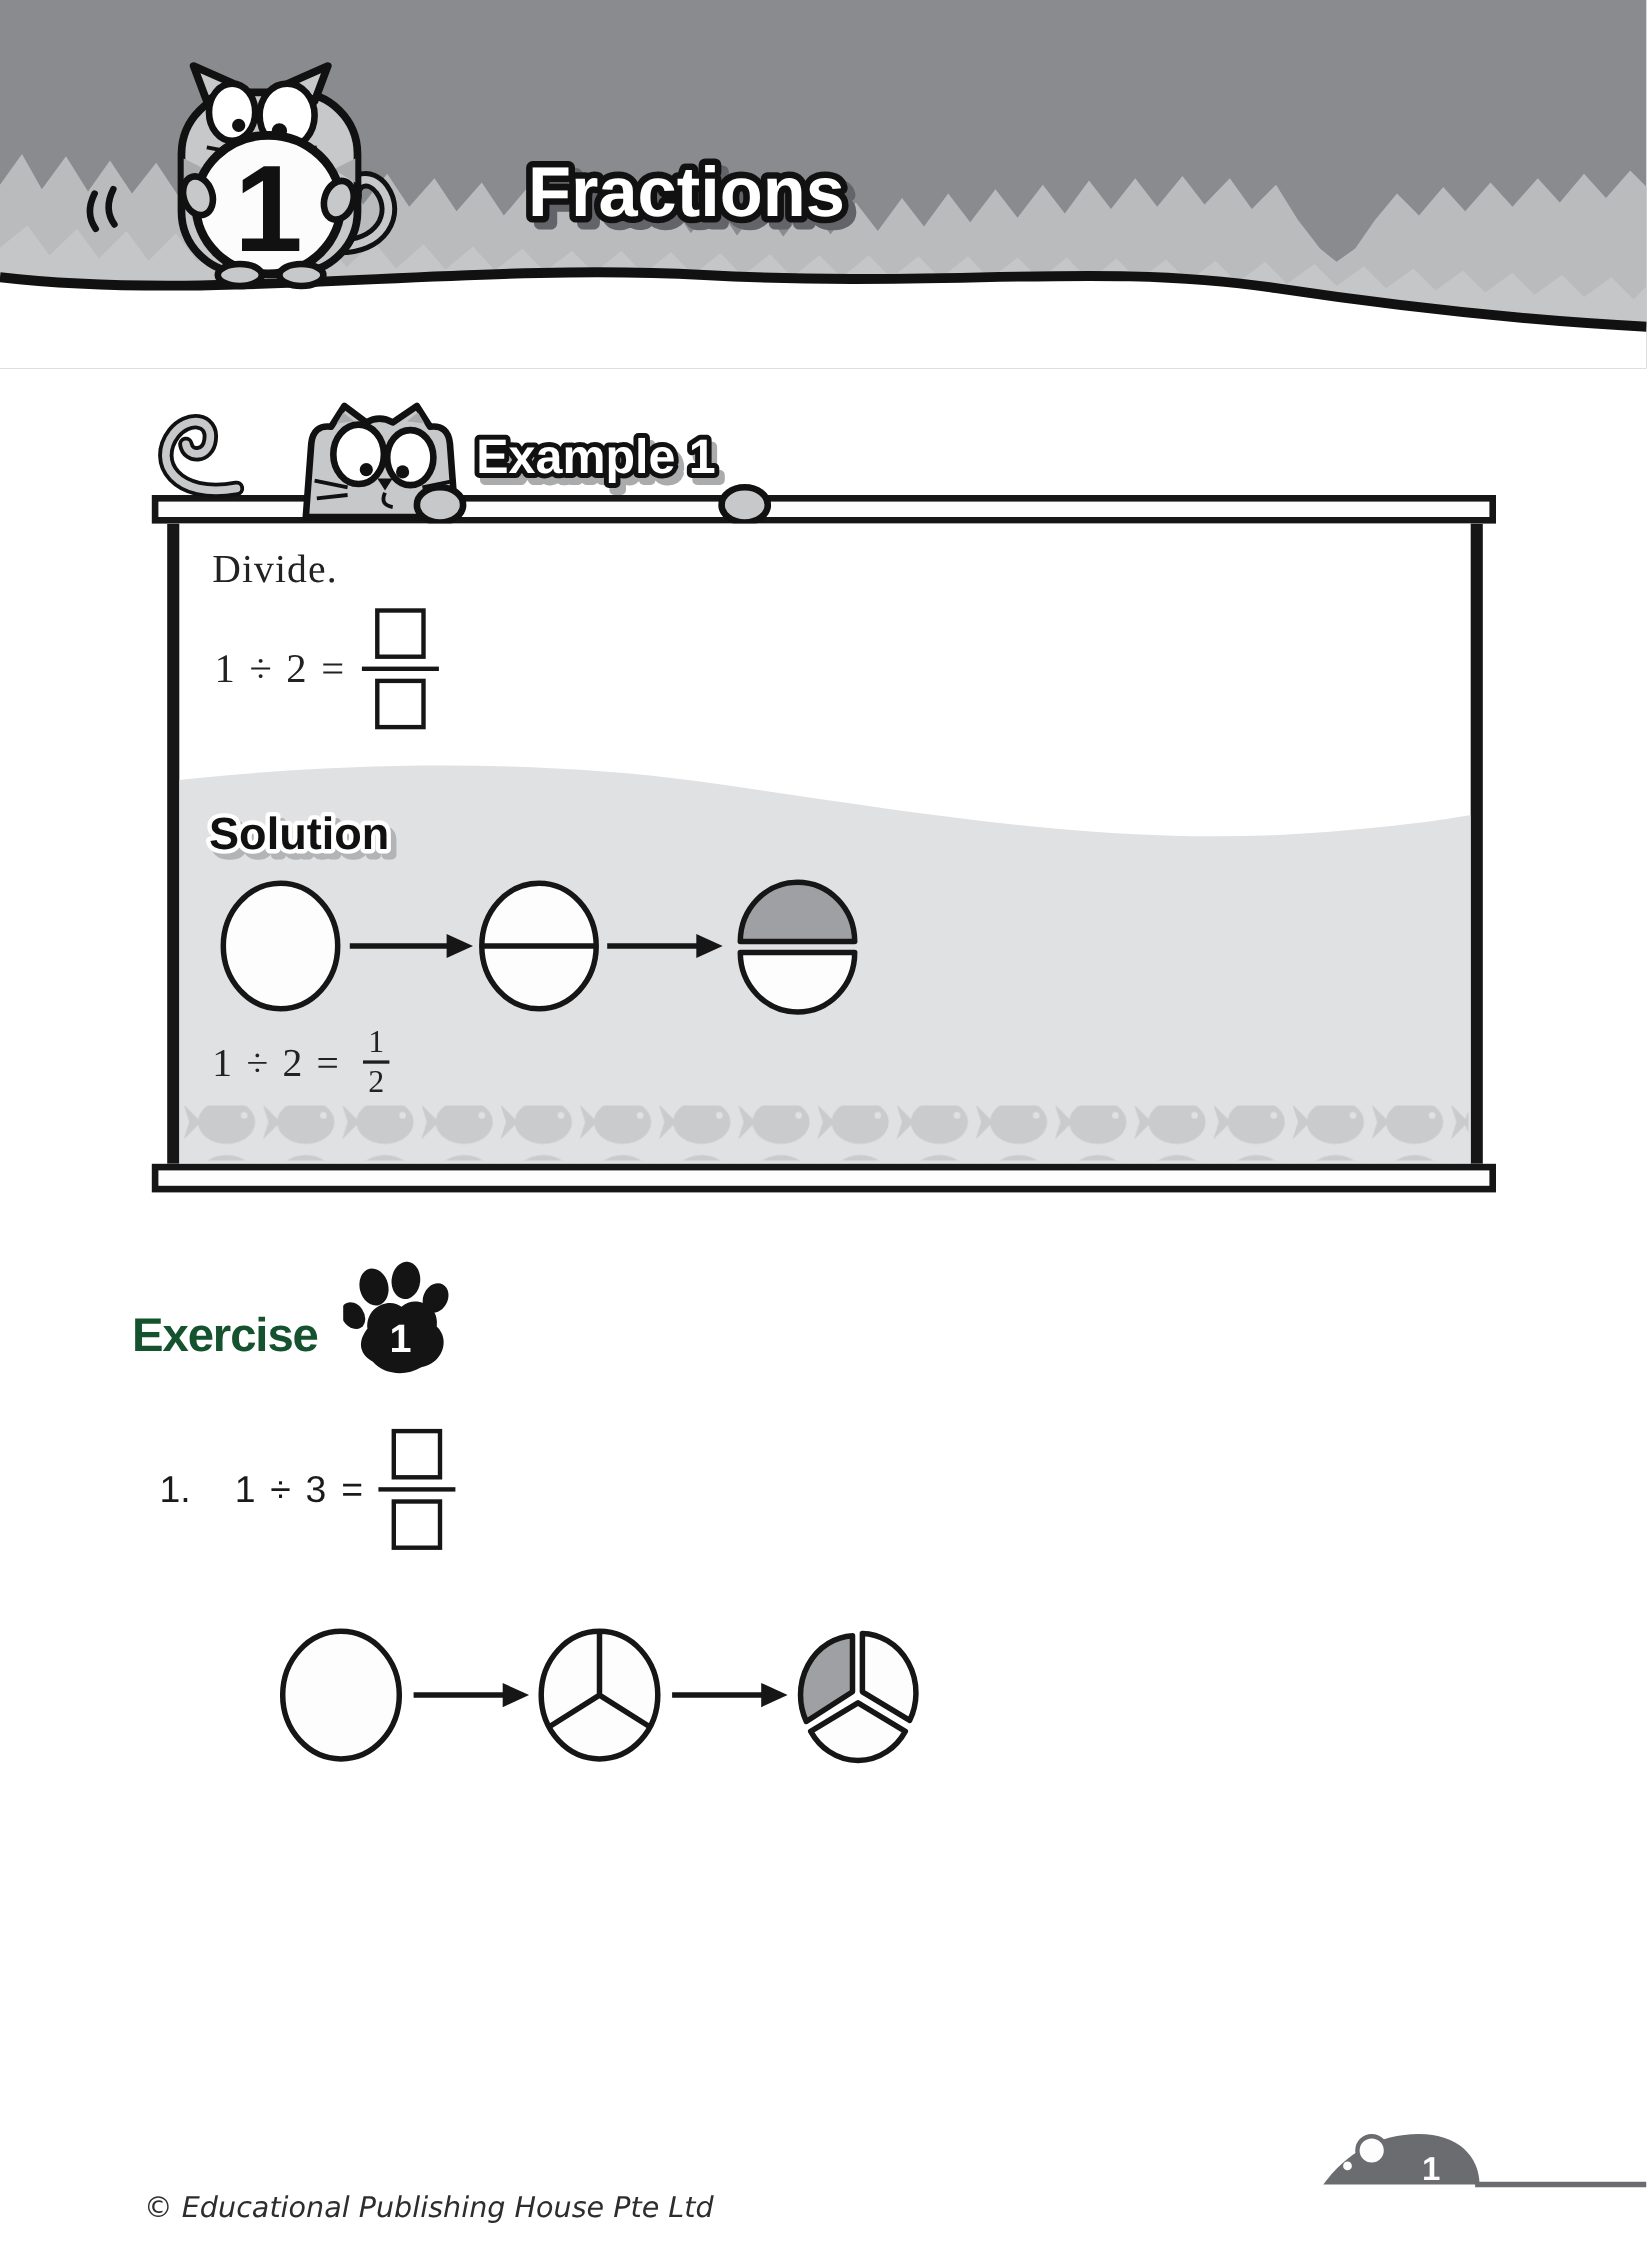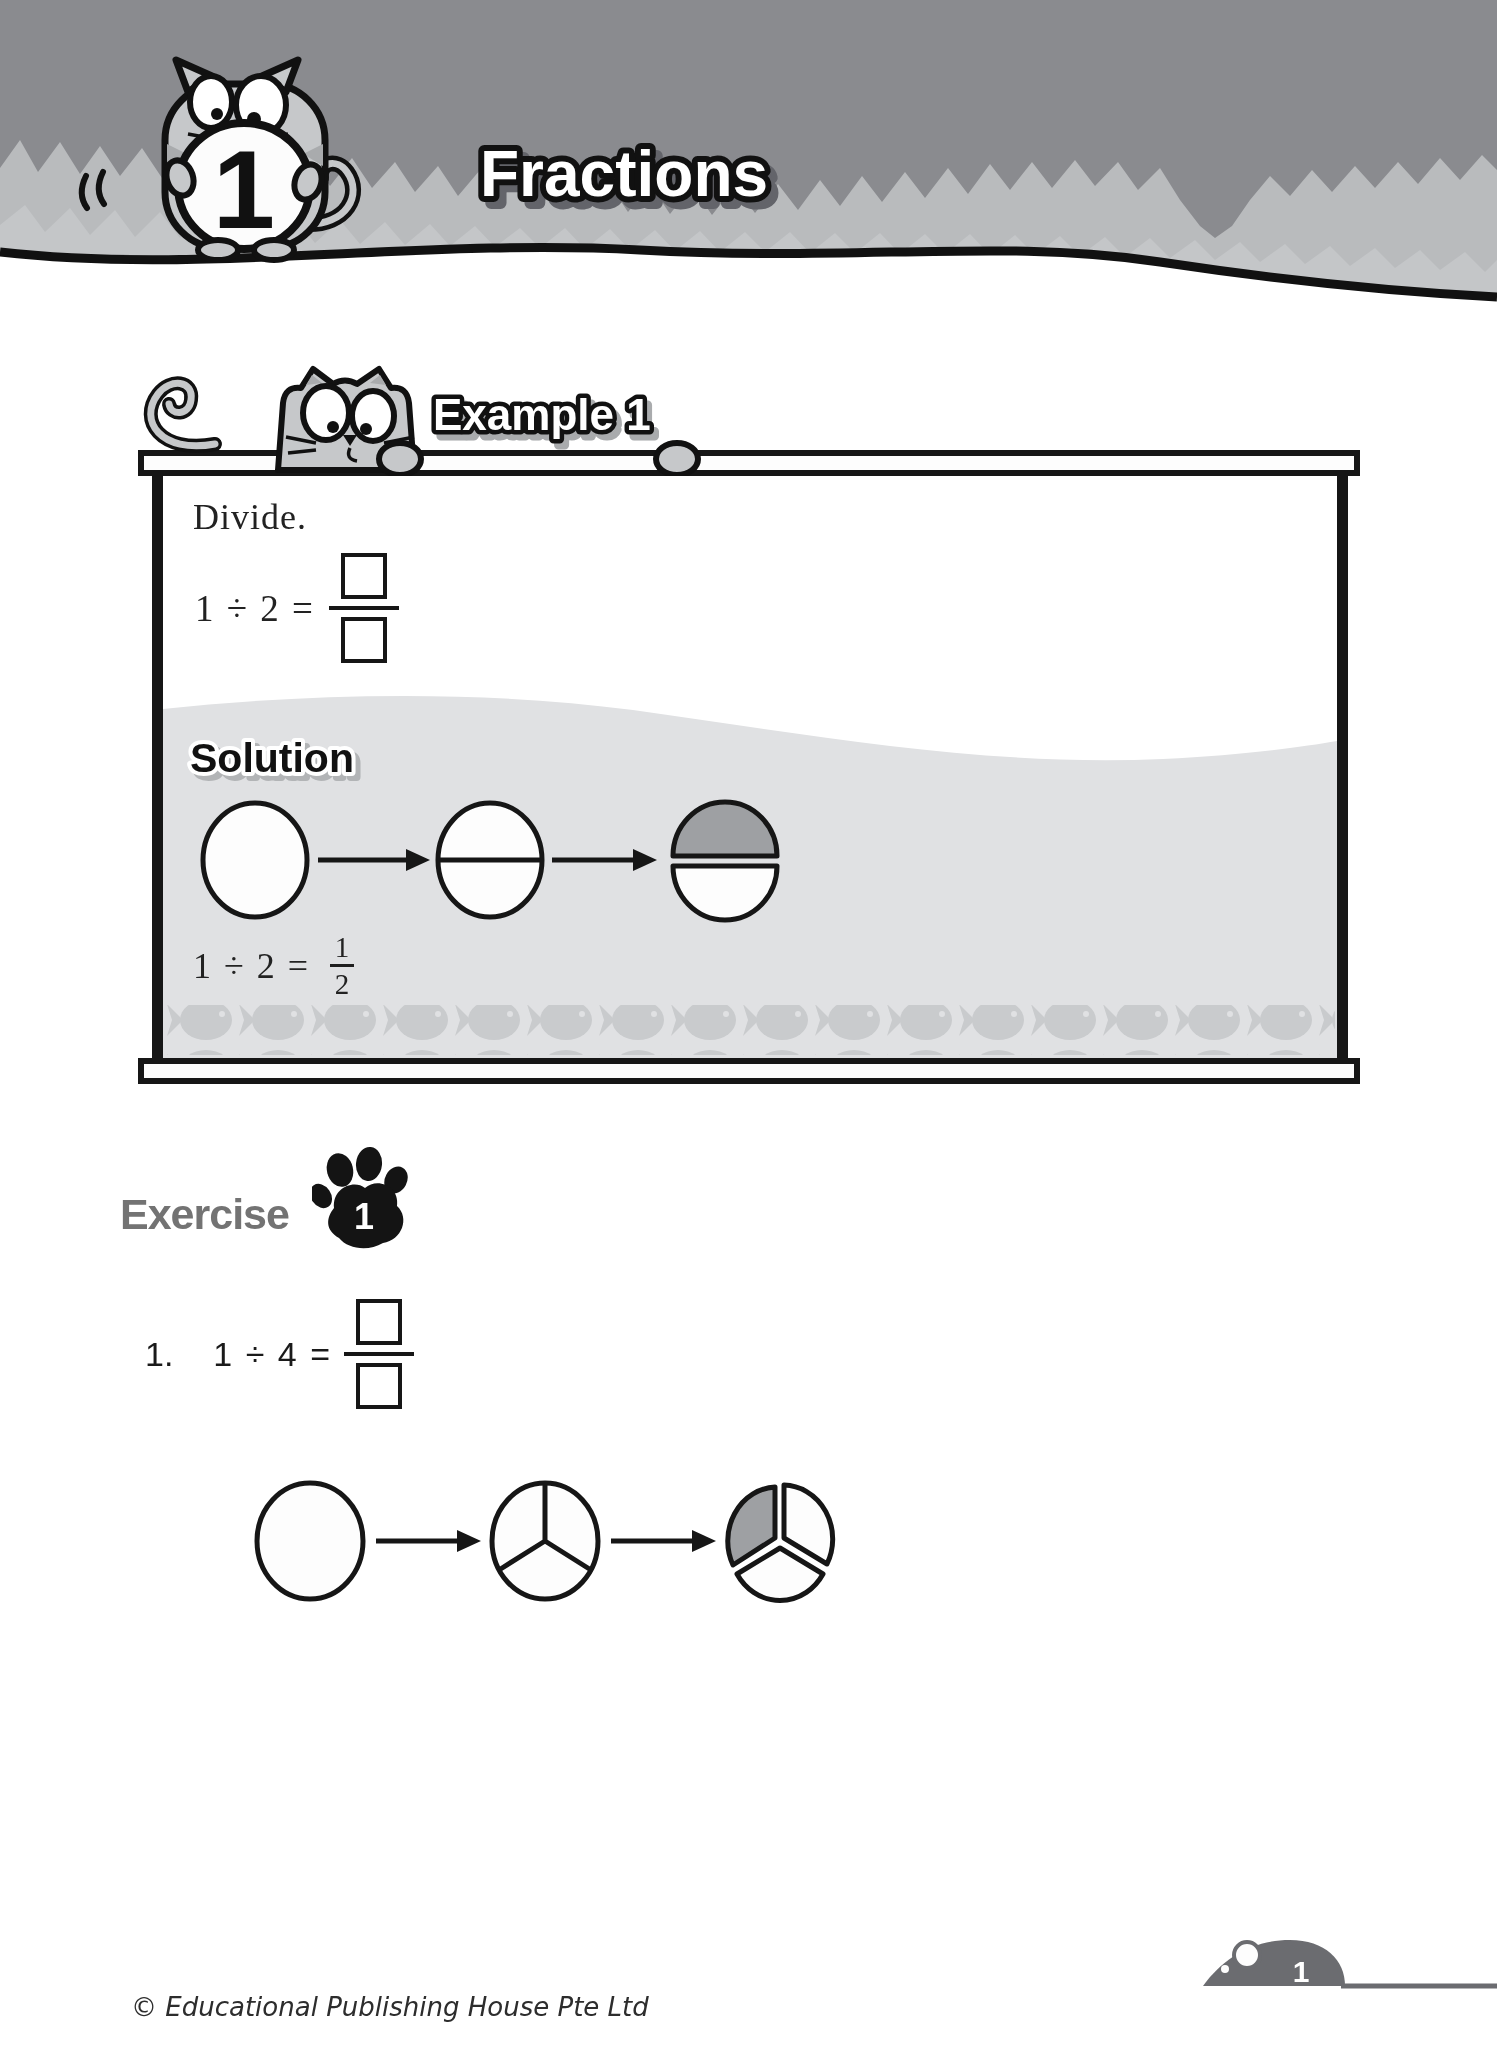--- a/index.html
+++ b/index.html
@@ -17,21 +17,21 @@
   .eq-row{display:flex;align-items:center;}
   .eq-lhs{font-size:37px;letter-spacing:2px;margin-right:14px;}
   .frac{display:flex;flex-direction:column;align-items:center;}
   .fbox{width:46px;height:46px;border:4px solid #161616;background:#fff;box-sizing:border-box;}
   .fbar{width:70px;height:4px;background:#161616;margin:7px 0;}
 
   .sfrac{display:inline-flex;flex-direction:column;align-items:center;margin-left:6px;}
   .sfrac .sn,.sfrac .sd{font-size:29px;line-height:30px;}
   .sfrac .sbar{width:24px;height:3px;background:#1f1f1f;margin:2px 0;}
 
-  .exercise-title{font-size:43px;font-weight:bold;letter-spacing:-1px;color:#737373;}
+  .exercise-title{font-size:43px;font-weight:bold;letter-spacing:-1px;color:#14532d;}
   .instruction{font-size:31px;color:#161616;letter-spacing:0.5px;}
   .prob-num{font-size:34px;margin-right:40px;}
   .prob-lhs{font-size:34px;letter-spacing:2px;margin-right:12px;}
 
   .copyright{font-family:"DejaVu Sans",sans-serif;font-size:26px;color:#2d2d2d;letter-spacing:0px;}
 </style>
 </head>
 <body>
 
 <div class="page">
@@ -168,21 +168,21 @@
     <ellipse cx="57" cy="18" rx="13" ry="17" transform="rotate(6 57 18)" fill="#141414"></ellipse>
     <ellipse cx="84" cy="34" rx="11" ry="14" transform="rotate(28 84 34)" fill="#141414"></ellipse>
     <ellipse cx="9" cy="50" rx="10" ry="13" transform="rotate(-34 9 50)" fill="#141414"></ellipse>
     <path d="M22,62 C20,42 42,33 53,42 C65,31 88,40 85,60 C98,72 90,94 71,97 C56,106 36,103 27,92 C13,84 14,72 22,62 Z" fill="#141414"></path>
     <text x="52" y="83" text-anchor="middle" font-size="36" font-weight="bold" fill="#ffffff">1</text>
   </svg>
 
 
   <div class="abs eq-row" style="left:145px;top:1298px;height:112px;">
     <span class="prob-num">1.</span>
-    <span class="prob-lhs">1 ÷ 4 =</span>
+    <span class="prob-lhs">1 ÷ 3 =</span>
     <span class="frac">
       <span class="fbox"></span>
       <span class="fbar"></span>
       <span class="fbox"></span>
     </span>
   </div>
 
   <svg class="abs" style="left:245px;top:1480px;" width="620" height="126" viewBox="0 0 620 126">
     <ellipse cx="65" cy="61" rx="53" ry="58" fill="#fdfdfd" stroke="#161616" stroke-width="5"></ellipse>
     <g>

